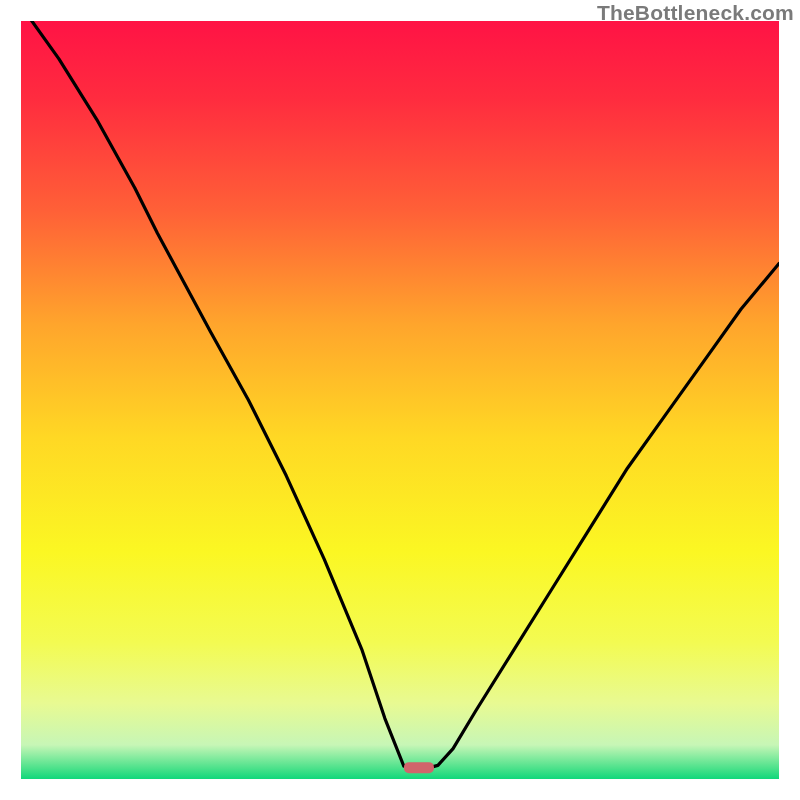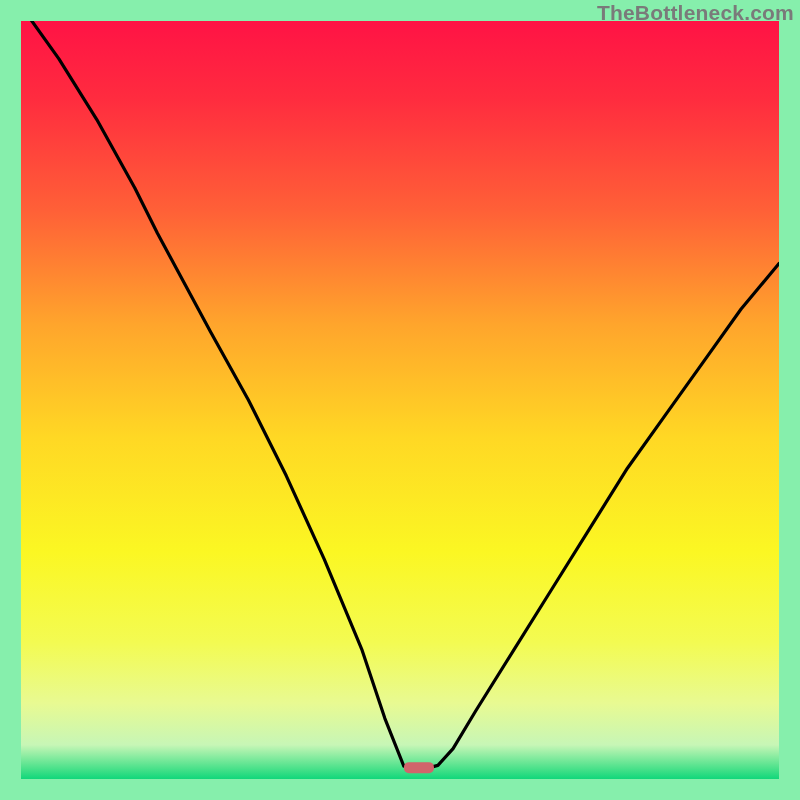--- a/index.html
+++ b/index.html
@@ -7,21 +7,21 @@
     padding: 0;
     width: 800px;
     height: 800px;
     background: #000000;
     overflow: hidden;
   }
   .outer {
     position: relative;
     width: 800px;
     height: 800px;
-    background: #86efac;
+    background: #ffffff;
   }
   .plot {
     position: absolute;
     left: 21px;
     top: 21px;
     width: 758px;
     height: 758px;
     overflow: hidden;
   }
   .watermark {

